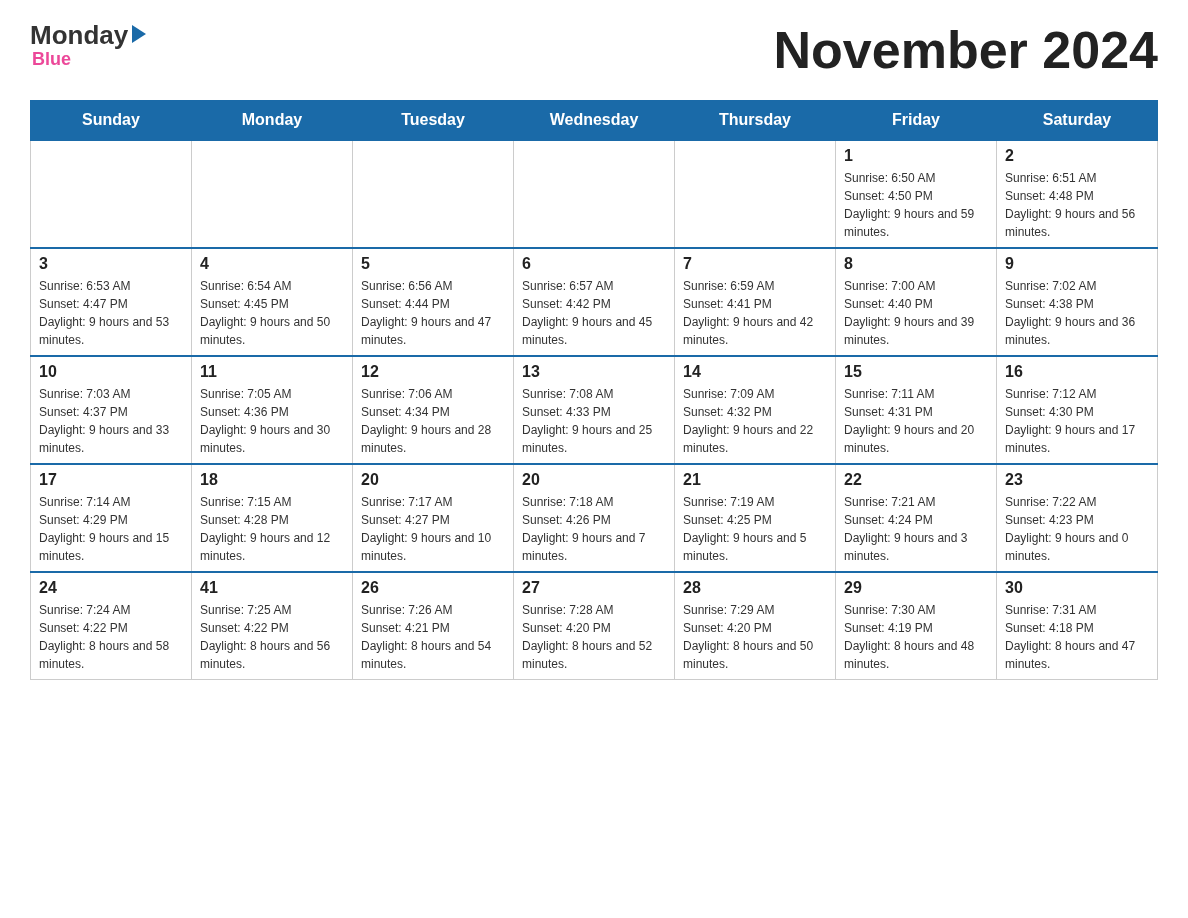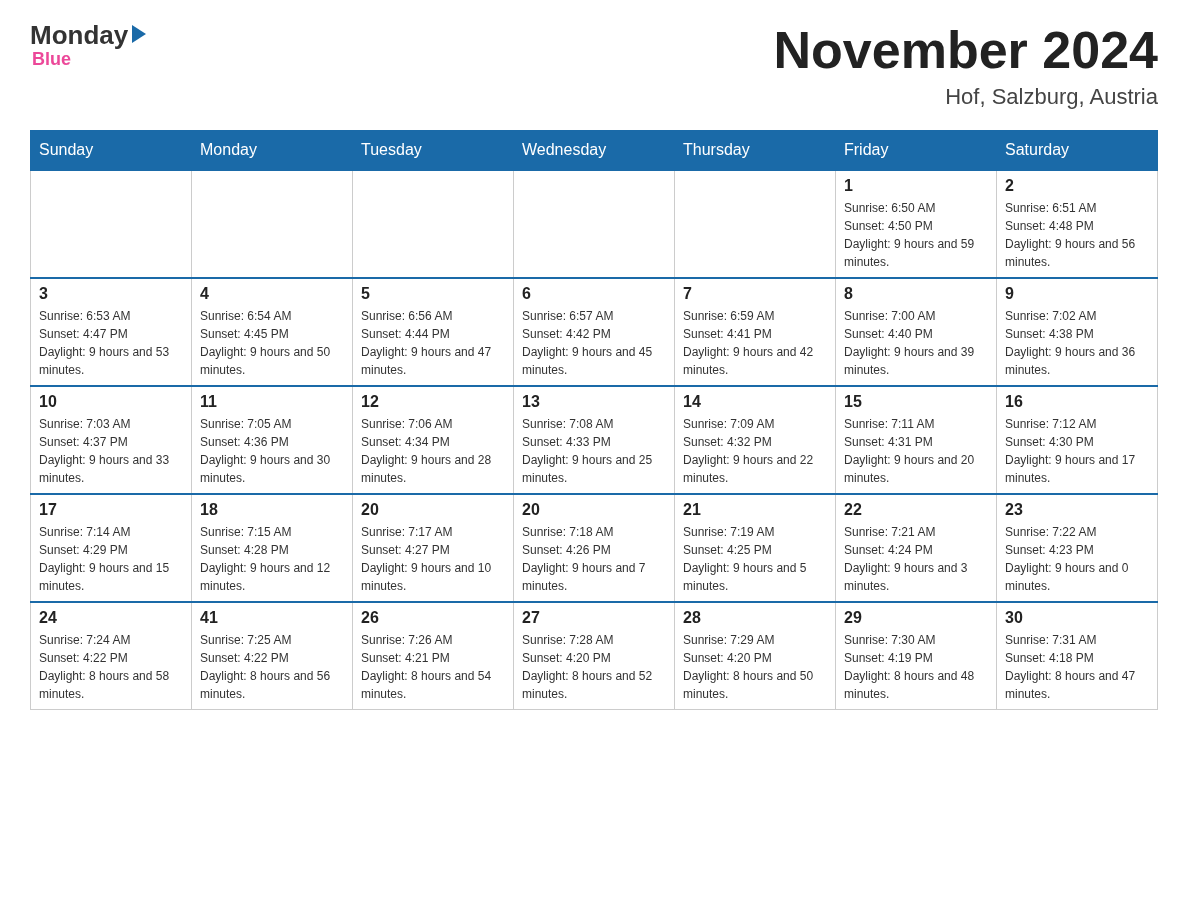--- a/index.html
+++ b/index.html
@@ -58,23 +58,23 @@
       margin-top: 4px;
     }
     .calendar-table {
       width: 100%;
       border-collapse: collapse;
     }
     .calendar-table th {
       background-color: #1a6aa8;
       color: #fff;
       font-size: 16px;
-      font-weight: normal;
+      font-weight: bold;
       padding: 10px 8px;
-      text-align: left;
+      text-align: center;
       border: 1px solid #1a6aa8;
     }
     .calendar-table td {
       vertical-align: top;
       padding: 6px 8px;
       border: 1px solid #ccc;
       width: calc(100% / 7);
       min-height: 100px;
       font-size: 12.5px;
       color: #333;
@@ -105,21 +105,20 @@
 <div class="header-area">
   <div class="logo-area">
     <div class="logo-text">
       <span>Monday</span>
       <div class="logo-arrow"></div>
     </div>
     <div class="logo-blue-line">Blue</div>
   </div>
   <div class="title-area">
     <div class="calendar-title">November 2024</div>
-    <div class="calendar-subtitle">Hof, Salzburg, Austria</div>
   </div>
 </div>
 
 <table class="calendar-table">
   <thead>
     <tr>
     <th>Sunday</th>
         <th>Monday</th>
         <th>Tuesday</th>
         <th>Wednesday</th>

